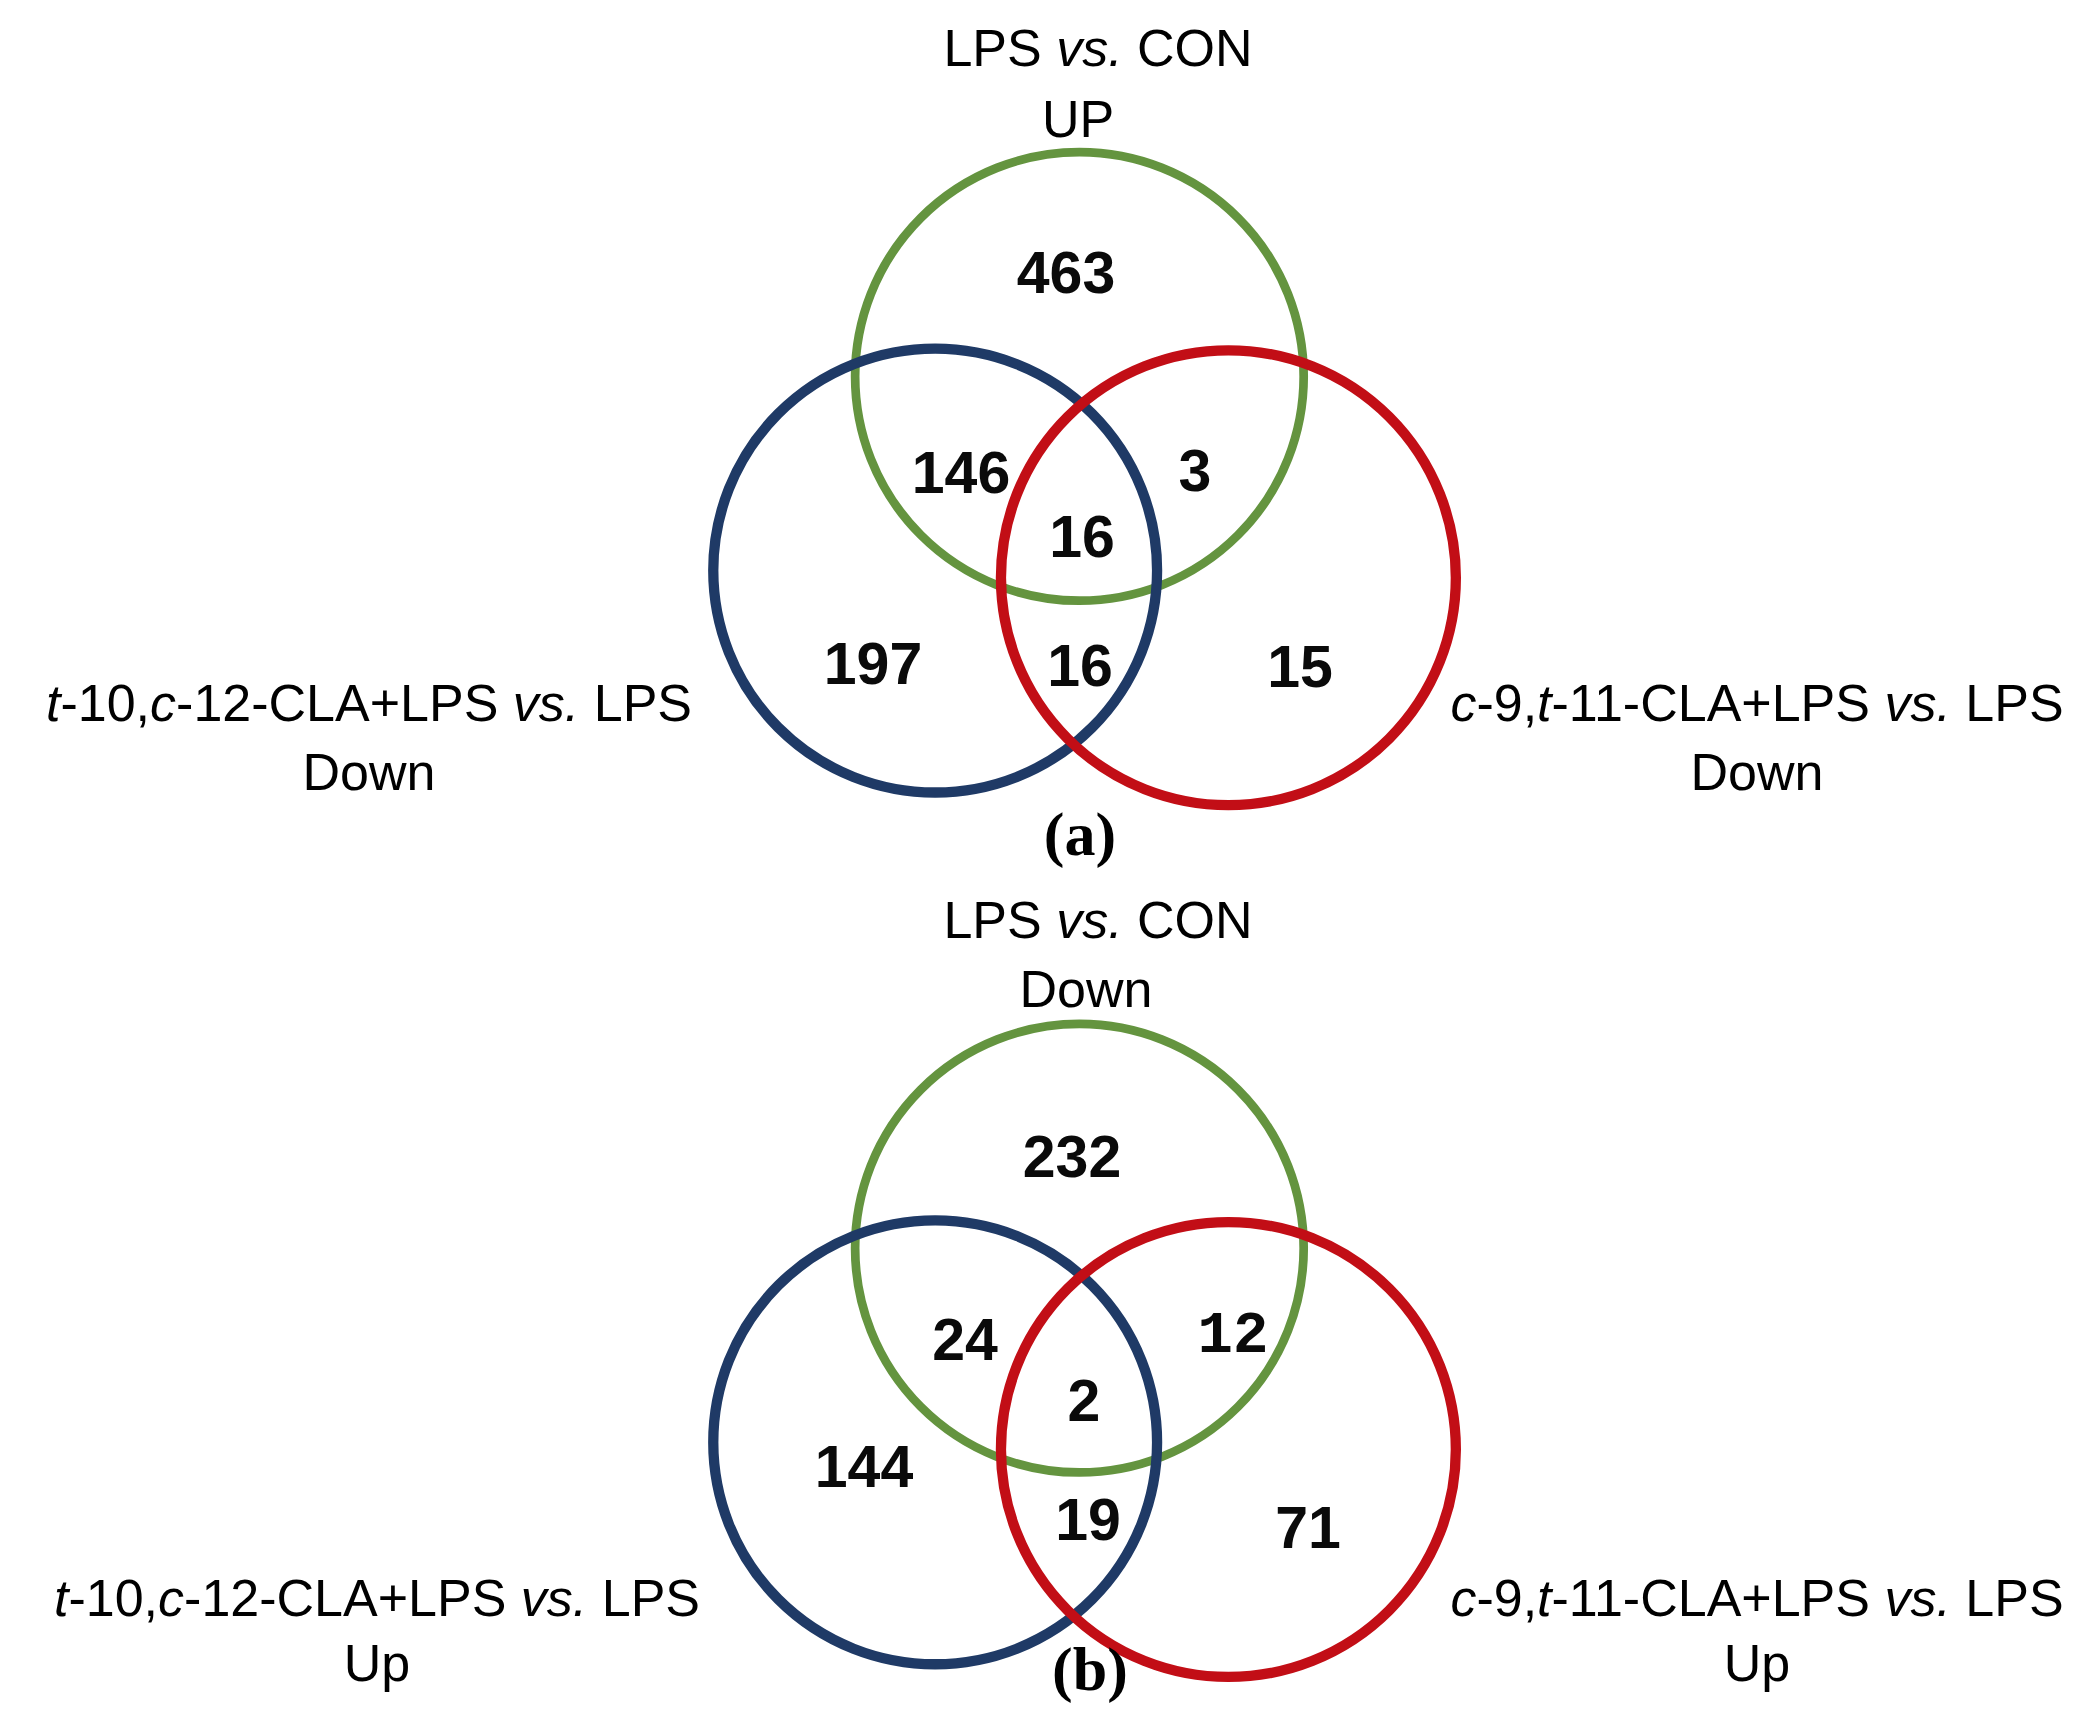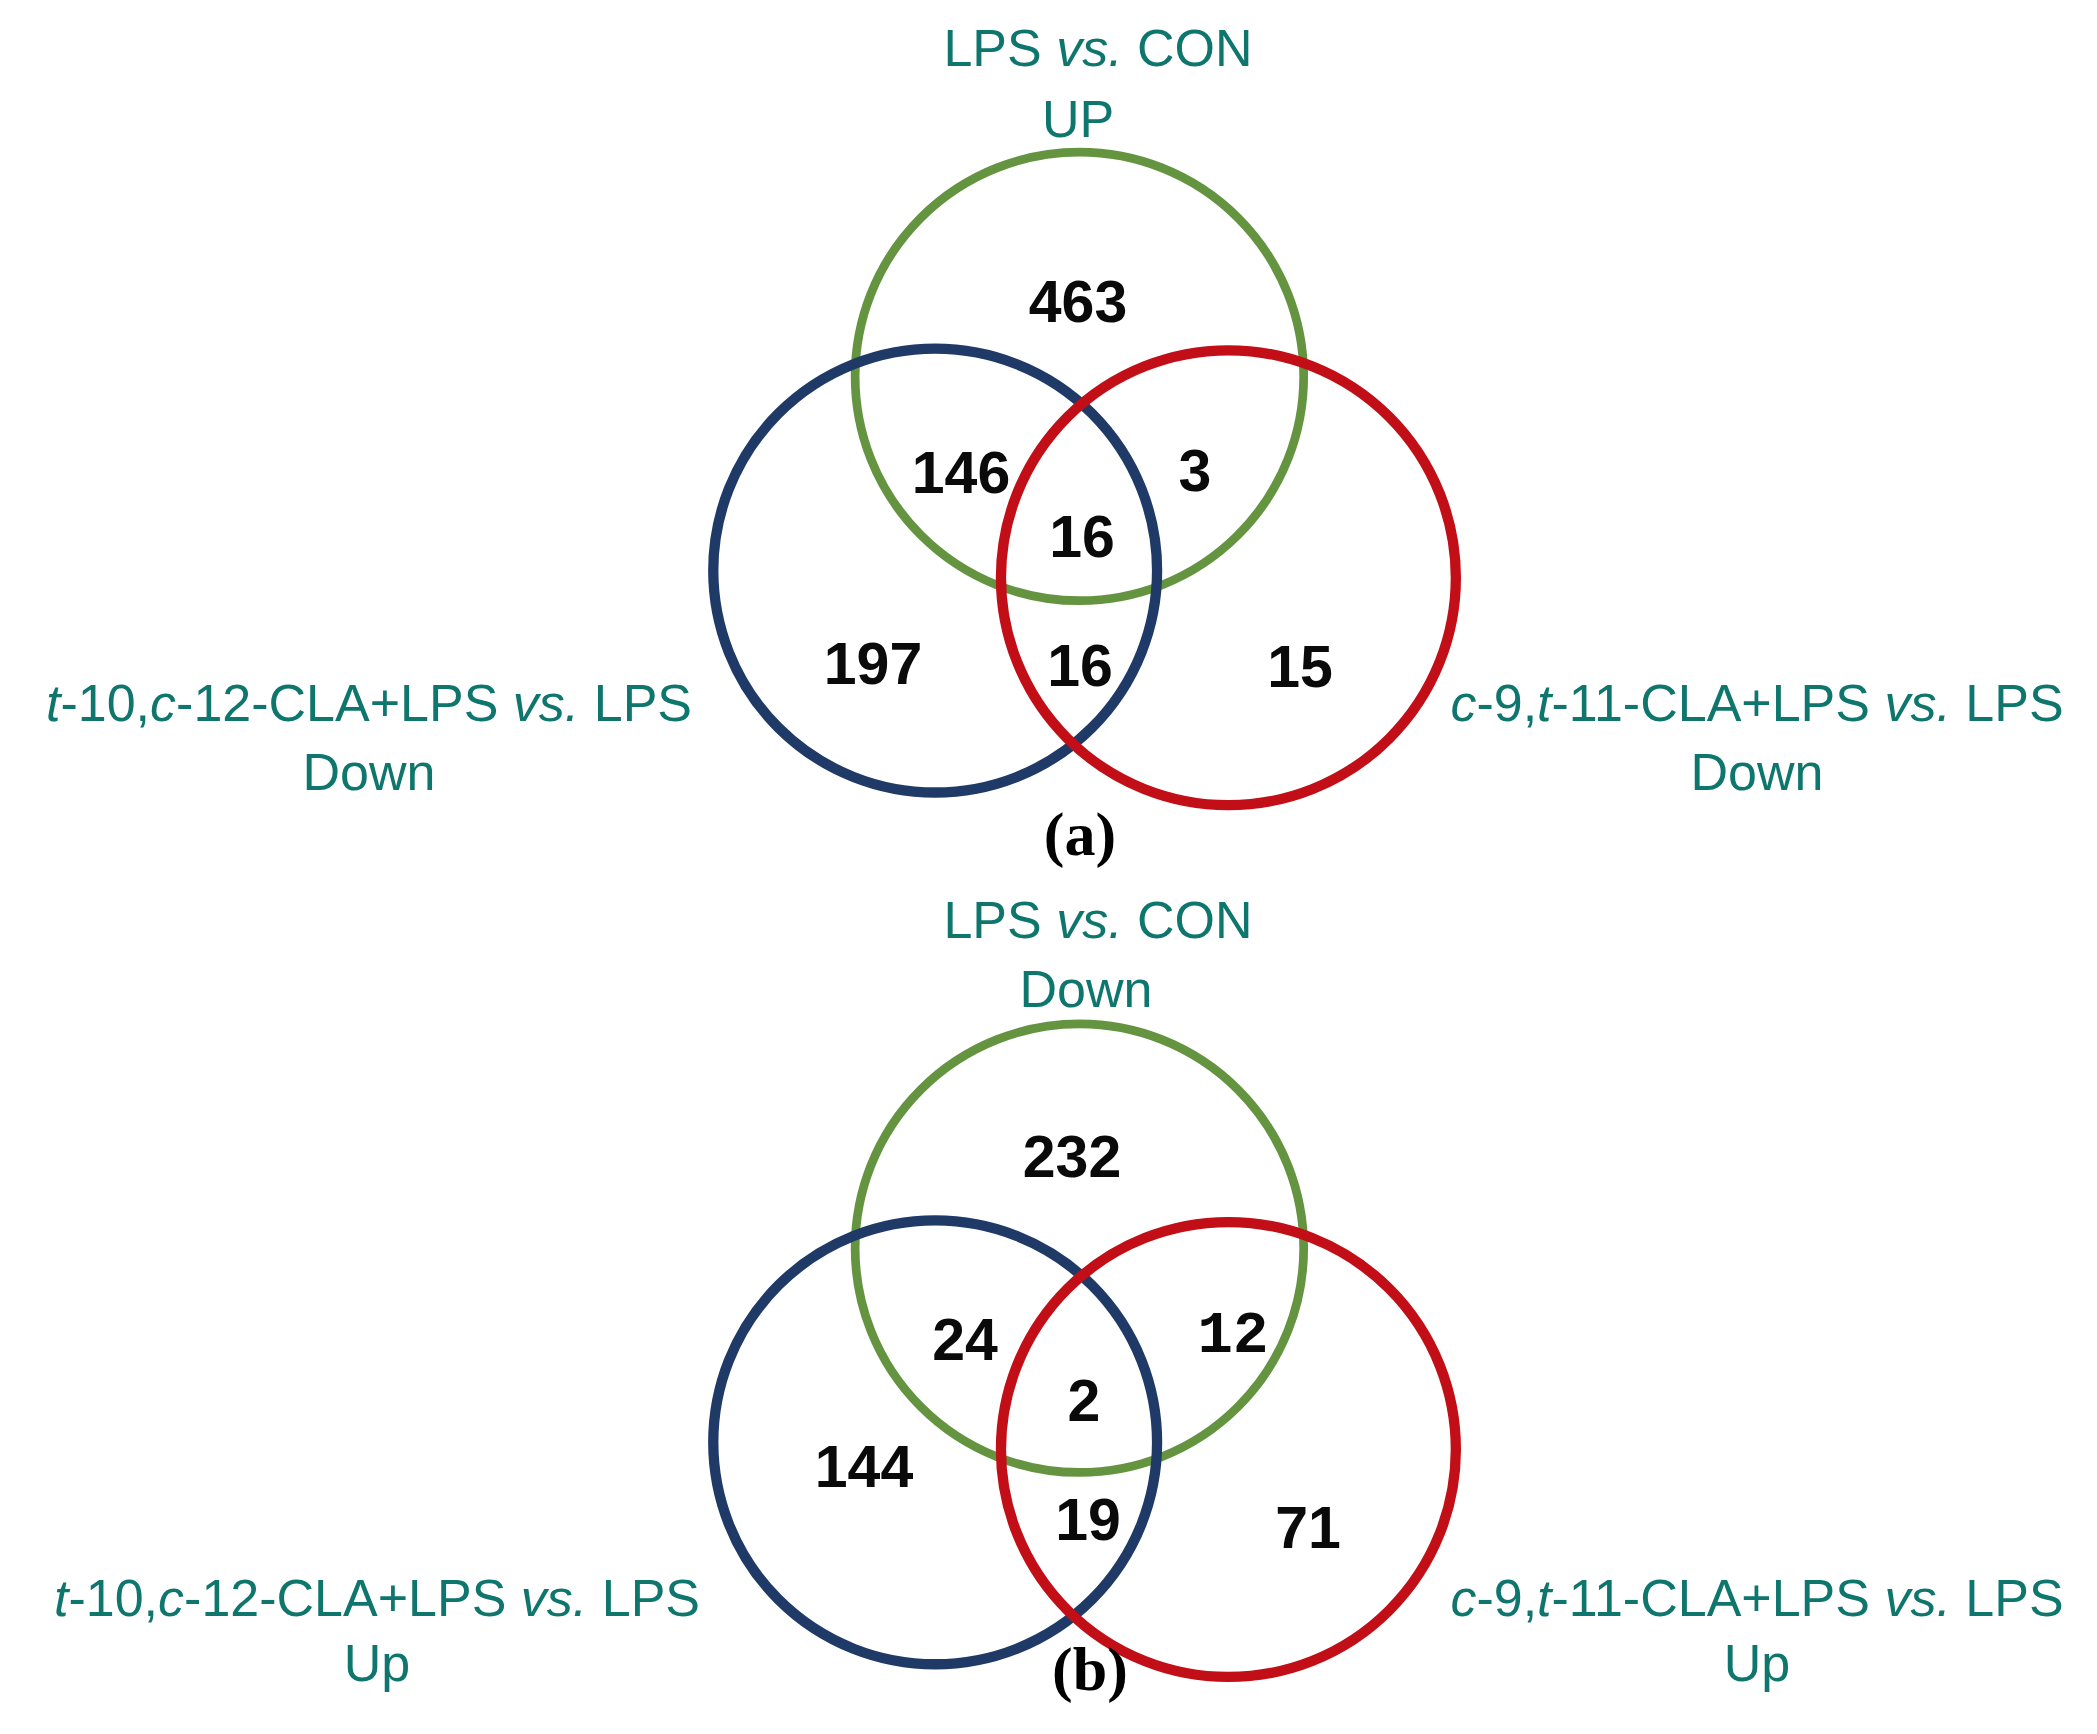--- a/index.html
+++ b/index.html
@@ -17,21 +17,21 @@
     left: 0; top: 0;
     width: 2097px; height: 1734px;
   }
   .lbl {
     position: absolute;
     transform: translate(-50%, -50%);
     white-space: nowrap;
     text-align: center;
     line-height: 1;
   }
-  .set-title { font-size: 52px; color: #0f766e; }
+  .set-title { font-size: 52px; color: #000000; }
   .num { font-size: 59px; font-weight: bold; color: #0a0a0a; }
   .cap { font-family: "Liberation Serif", serif; font-size: 62px; font-weight: bold; }
 </style>
 </head>
 <body>
 
 <div class="page">
 
   <svg class="venn-svg" viewBox="0 0 2646 2188" aria-hidden="true">
 
@@ -41,21 +41,21 @@
 
     <circle cx="1362" cy="1575" r="283" fill="none" stroke-width="11" stroke="#64943F"></circle>
     <circle cx="1180" cy="1820" r="280" fill="none" stroke-width="13" stroke="#1F3A66"></circle>
     <circle cx="1550" cy="1829" r="287" fill="none" stroke-width="13" stroke="#C20E16"></circle>
   </svg>
 
   <div>
     <div class="lbl set-title" style="left:1098px; top:48px;"><span>LPS </span><i>vs.</i><span> CON</span></div>
     <div class="lbl set-title" style="left:1078px; top:119px;">UP</div>
 
-    <div class="lbl num" style="left:1066px; top:302px;margin-left:12px;">463</div>
+    <div class="lbl num" style="left:1066px; top:273px;">463</div>
     <div class="lbl num" style="left:961px; top:473px;">146</div>
     <div class="lbl num" style="left:1195px; top:471px;">3</div>
     <div class="lbl num" style="left:1082px; top:537px;">16</div>
     <div class="lbl num" style="left:873px; top:664px;">197</div>
     <div class="lbl num" style="left:1080px; top:666px;">16</div>
     <div class="lbl num" style="left:1300px; top:667px;">15</div>
 
     <div class="lbl set-title" style="left:369px; top:703px;"><i>t</i><span>-10,</span><i>c</i><span>-12-CLA+LPS </span><i>vs.</i><span> LPS</span></div>
     <div class="lbl set-title" style="left:369px; top:772px;">Down</div>
 

